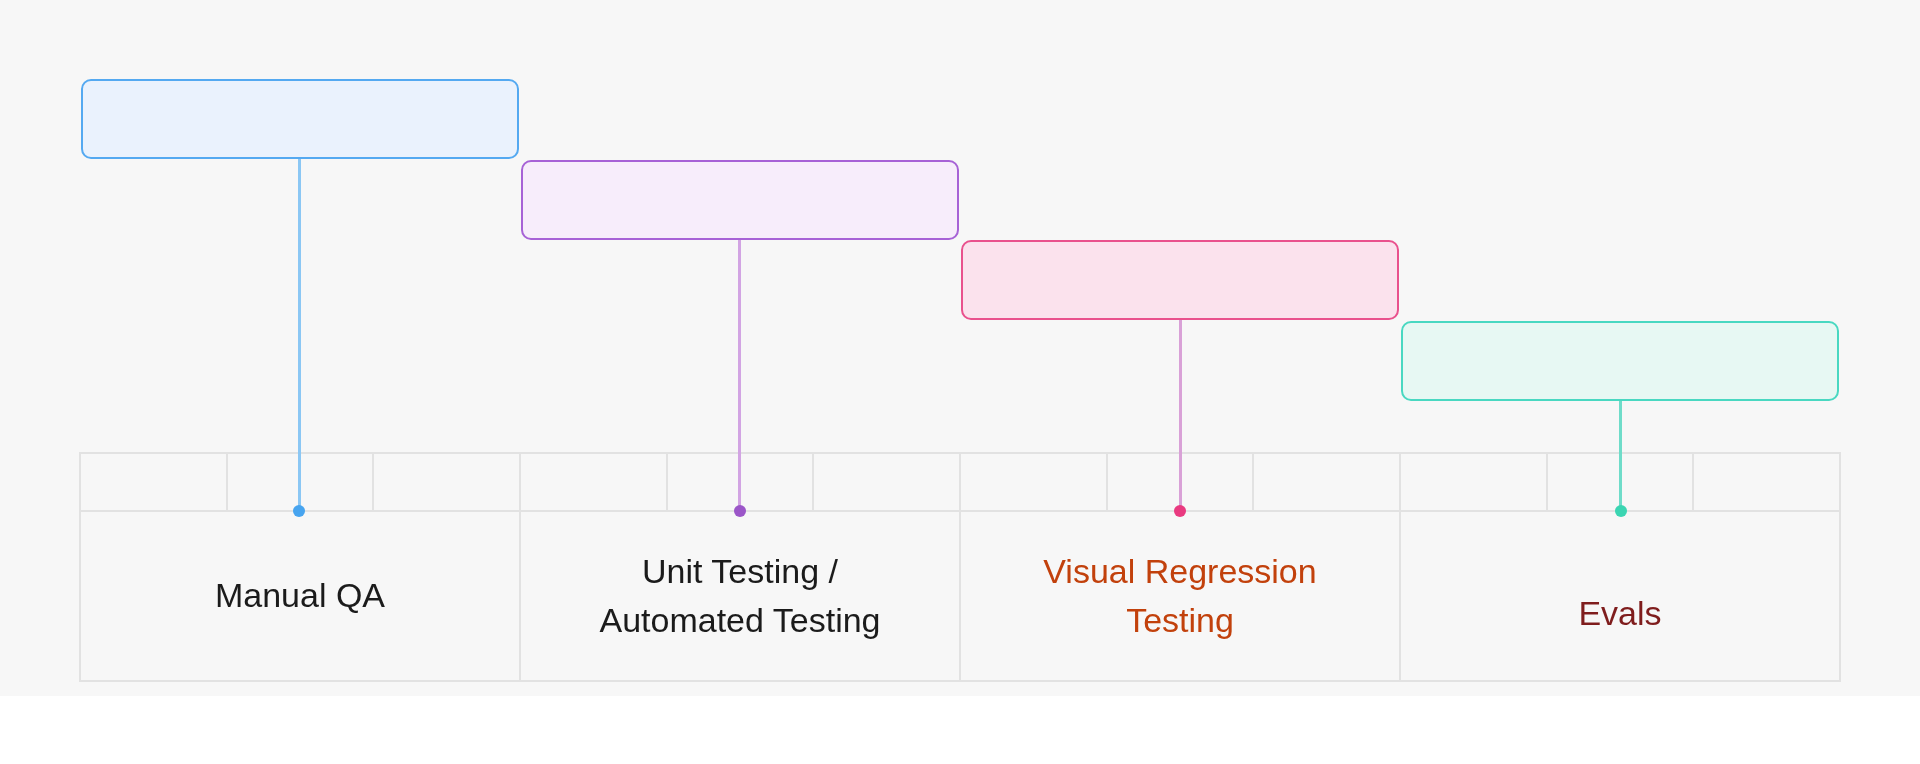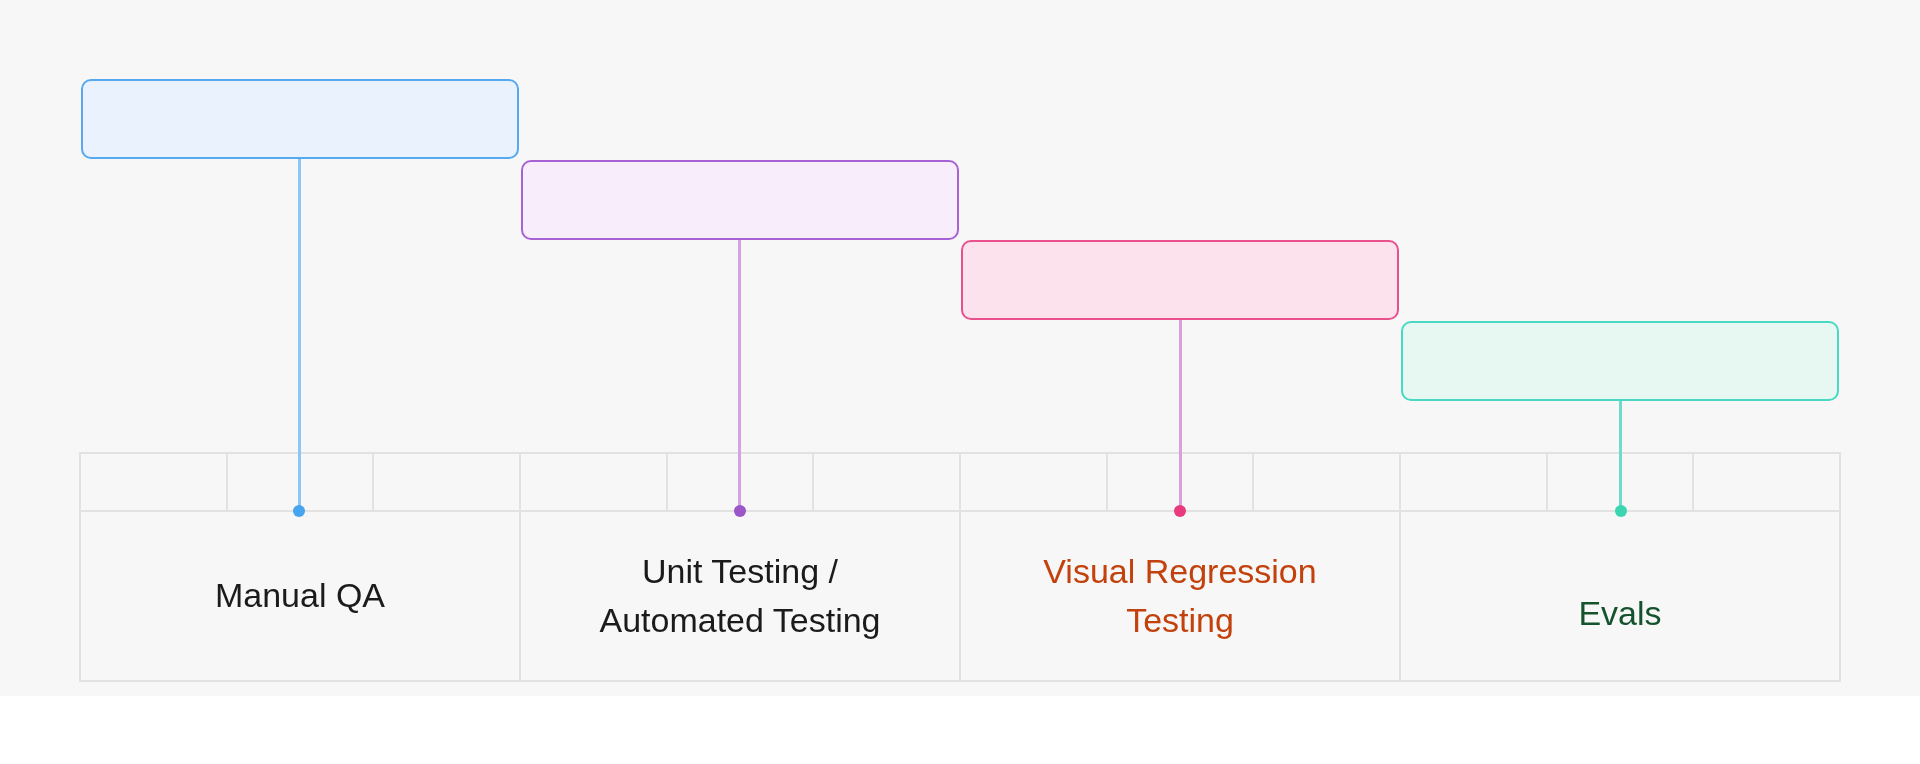--- a/index.html
+++ b/index.html
@@ -164,18 +164,18 @@
       </div>
     </div>
 
     <div class="table-col">
       <div class="ruler-row">
         <div class="ruler-cell"></div>
         <div class="ruler-cell mid"></div>
         <div class="ruler-cell"></div>
       </div>
       <div class="label-cell">
-        <span class="stage-label" style="color: #14532d; margin-top: 36px;">Evals</span>
+        <span class="stage-label" style="color: #7f1d1d; margin-top: 36px;">Evals</span>
       </div>
     </div>
 
   </div>
 </div>
 
 </body></html>

